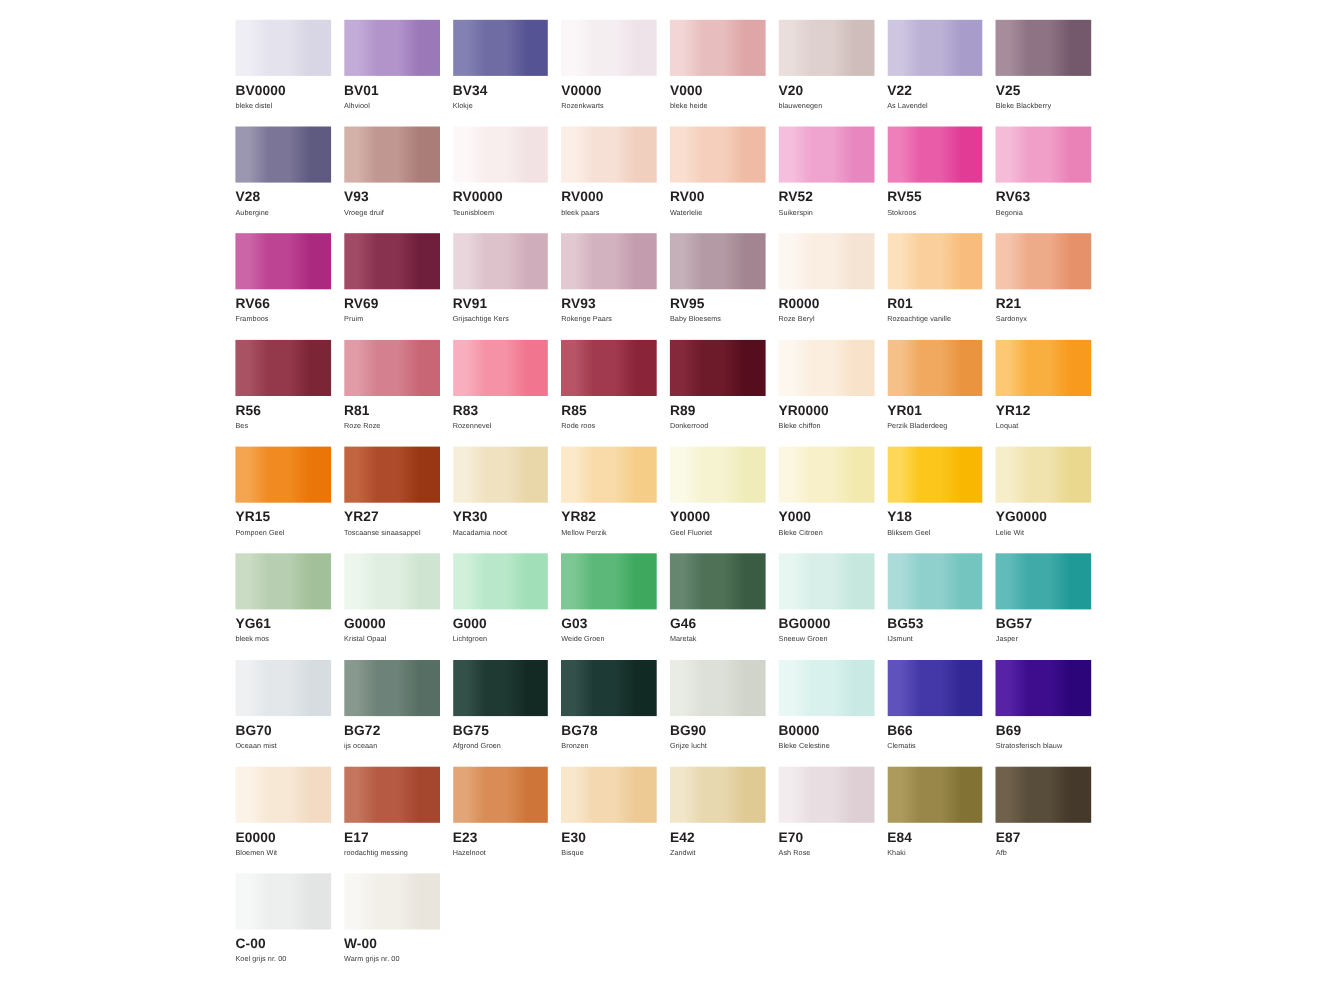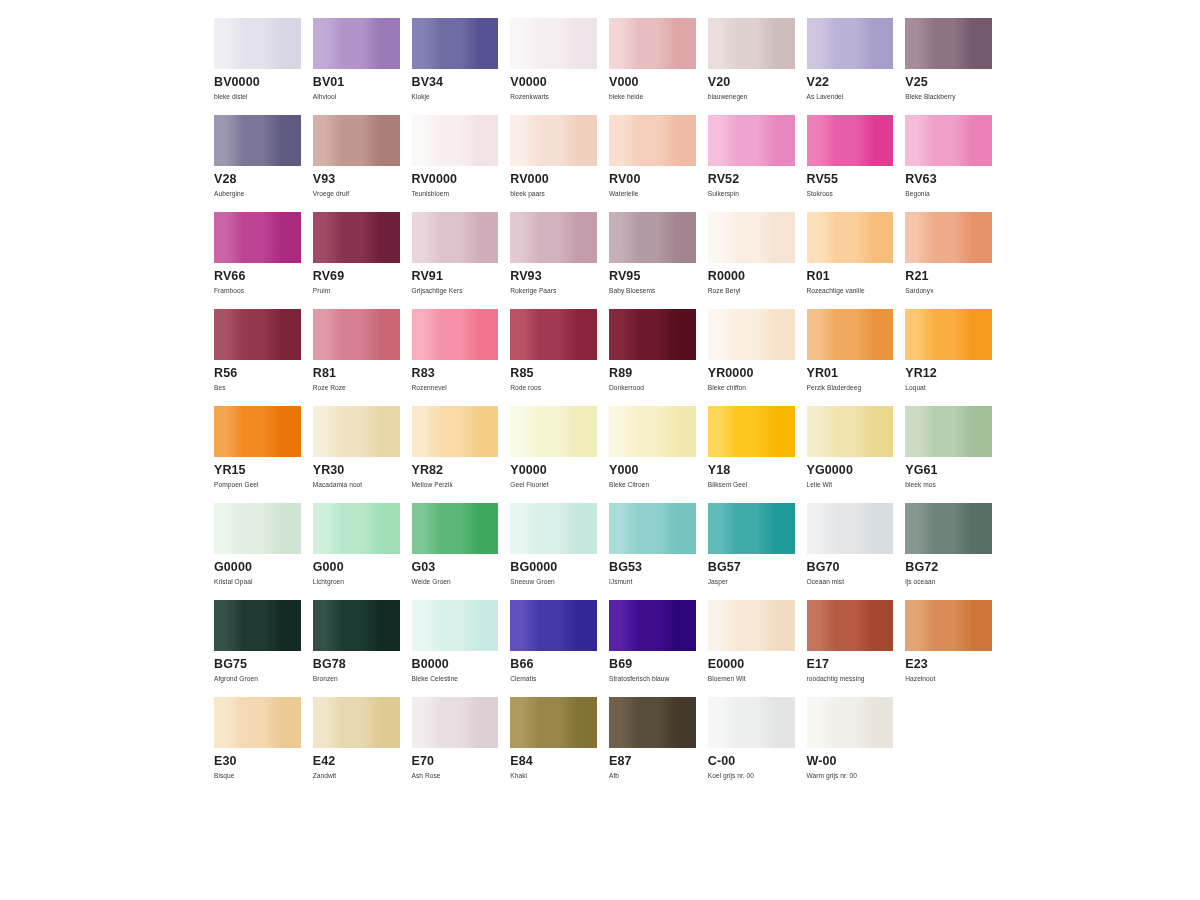--- a/index.html
+++ b/index.html
@@ -223,20 +223,25 @@
         <span class="swatch-chip" style="background: linear-gradient(90deg, rgb(252, 200, 114) 0%, rgb(252, 200, 114) 14%, rgb(249, 174, 64) 34%, rgb(249, 174, 64) 56%, rgb(247, 154, 29) 78%, rgb(247, 154, 29) 100%);"></span>
         <span class="swatch-code">YR12</span>
         <span class="swatch-name">Loquat</span>
       </div>
       <div class="swatch-cell">
         <span class="swatch-chip" style="background: linear-gradient(90deg, rgb(245, 165, 79) 0%, rgb(245, 165, 79) 14%, rgb(241, 138, 33) 34%, rgb(241, 138, 33) 56%, rgb(234, 117, 8) 78%, rgb(234, 117, 8) 100%);"></span>
         <span class="swatch-code">YR15</span>
         <span class="swatch-name">Pompoen Geel</span>
       </div>
       <div class="swatch-cell">
+        <span class="swatch-chip" style="background: linear-gradient(90deg, rgb(194, 100, 64) 0%, rgb(194, 100, 64) 14%, rgb(174, 75, 42) 34%, rgb(174, 75, 42) 56%, rgb(153, 55, 20) 78%, rgb(153, 55, 20) 100%);"></span>
+        <span class="swatch-code">YR27</span>
+        <span class="swatch-name">Toscaanse sinaasappel</span>
+      </div>
+      <div class="swatch-cell">
         <span class="swatch-chip" style="background: linear-gradient(90deg, rgb(247, 238, 217) 0%, rgb(247, 238, 217) 14%, rgb(240, 226, 193) 34%, rgb(240, 226, 193) 56%, rgb(233, 214, 169) 78%, rgb(233, 214, 169) 100%);"></span>
         <span class="swatch-code">YR30</span>
         <span class="swatch-name">Macadamia noot</span>
       </div>
       <div class="swatch-cell">
         <span class="swatch-chip" style="background: linear-gradient(90deg, rgb(251, 233, 201) 0%, rgb(251, 233, 201) 14%, rgb(248, 219, 168) 34%, rgb(248, 219, 168) 56%, rgb(245, 205, 135) 78%, rgb(245, 205, 135) 100%);"></span>
         <span class="swatch-code">YR82</span>
         <span class="swatch-name">Mellow Perzik</span>
       </div>
       <div class="swatch-cell">
@@ -273,20 +278,25 @@
         <span class="swatch-chip" style="background: linear-gradient(90deg, rgb(208, 240, 218) 0%, rgb(208, 240, 218) 14%, rgb(184, 232, 201) 34%, rgb(184, 232, 201) 56%, rgb(160, 223, 183) 78%, rgb(160, 223, 183) 100%);"></span>
         <span class="swatch-code">G000</span>
         <span class="swatch-name">Lichtgroen</span>
       </div>
       <div class="swatch-cell">
         <span class="swatch-chip" style="background: linear-gradient(90deg, rgb(124, 199, 148) 0%, rgb(124, 199, 148) 14%, rgb(91, 184, 120) 34%, rgb(91, 184, 120) 56%, rgb(62, 168, 95) 78%, rgb(62, 168, 95) 100%);"></span>
         <span class="swatch-code">G03</span>
         <span class="swatch-name">Weide Groen</span>
       </div>
       <div class="swatch-cell">
+        <span class="swatch-chip" style="background: linear-gradient(90deg, rgb(102, 134, 112) 0%, rgb(102, 134, 112) 14%, rgb(79, 114, 87) 34%, rgb(79, 114, 87) 56%, rgb(58, 92, 66) 78%, rgb(58, 92, 66) 100%);"></span>
+        <span class="swatch-code">G46</span>
+        <span class="swatch-name">Maretak</span>
+      </div>
+      <div class="swatch-cell">
         <span class="swatch-chip" style="background: linear-gradient(90deg, rgb(232, 246, 242) 0%, rgb(232, 246, 242) 14%, rgb(215, 239, 232) 34%, rgb(215, 239, 232) 56%, rgb(197, 231, 222) 78%, rgb(197, 231, 222) 100%);"></span>
         <span class="swatch-code">BG0000</span>
         <span class="swatch-name">Sneeuw Groen</span>
       </div>
       <div class="swatch-cell">
         <span class="swatch-chip" style="background: linear-gradient(90deg, rgb(171, 220, 217) 0%, rgb(171, 220, 217) 14%, rgb(143, 208, 204) 34%, rgb(143, 208, 204) 56%, rgb(116, 196, 191) 78%, rgb(116, 196, 191) 100%);"></span>
         <span class="swatch-code">BG53</span>
         <span class="swatch-name">IJsmunt</span>
       </div>
       <div class="swatch-cell">
@@ -306,20 +316,25 @@
       </div>
       <div class="swatch-cell">
         <span class="swatch-chip" style="background: linear-gradient(90deg, rgb(51, 80, 73) 0%, rgb(51, 80, 73) 14%, rgb(31, 58, 51) 34%, rgb(31, 58, 51) 56%, rgb(19, 42, 36) 78%, rgb(19, 42, 36) 100%);"></span>
         <span class="swatch-code">BG75</span>
         <span class="swatch-name">Afgrond Groen</span>
       </div>
       <div class="swatch-cell">
         <span class="swatch-chip" style="background: linear-gradient(90deg, rgb(51, 81, 74) 0%, rgb(51, 81, 74) 14%, rgb(30, 58, 52) 34%, rgb(30, 58, 52) 56%, rgb(17, 42, 36) 78%, rgb(17, 42, 36) 100%);"></span>
         <span class="swatch-code">BG78</span>
         <span class="swatch-name">Bronzen</span>
+      </div>
+      <div class="swatch-cell">
+        <span class="swatch-chip" style="background: linear-gradient(90deg, rgb(233, 235, 229) 0%, rgb(233, 235, 229) 14%, rgb(221, 224, 216) 34%, rgb(221, 224, 216) 56%, rgb(208, 212, 202) 78%, rgb(208, 212, 202) 100%);"></span>
+        <span class="swatch-code">BG90</span>
+        <span class="swatch-name">Grijze lucht</span>
       </div>
       <div class="swatch-cell">
         <span class="swatch-chip" style="background: linear-gradient(90deg, rgb(233, 247, 244) 0%, rgb(233, 247, 244) 14%, rgb(217, 241, 236) 34%, rgb(217, 241, 236) 56%, rgb(201, 234, 228) 78%, rgb(201, 234, 228) 100%);"></span>
         <span class="swatch-code">B0000</span>
         <span class="swatch-name">Bleke Celestine</span>
       </div>
       <div class="swatch-cell">
         <span class="swatch-chip" style="background: linear-gradient(90deg, rgb(96, 82, 189) 0%, rgb(96, 82, 189) 14%, rgb(68, 56, 168) 34%, rgb(68, 56, 168) 56%, rgb(51, 39, 149) 78%, rgb(51, 39, 149) 100%);"></span>
         <span class="swatch-code">B66</span>
         <span class="swatch-name">Clematis</span>

